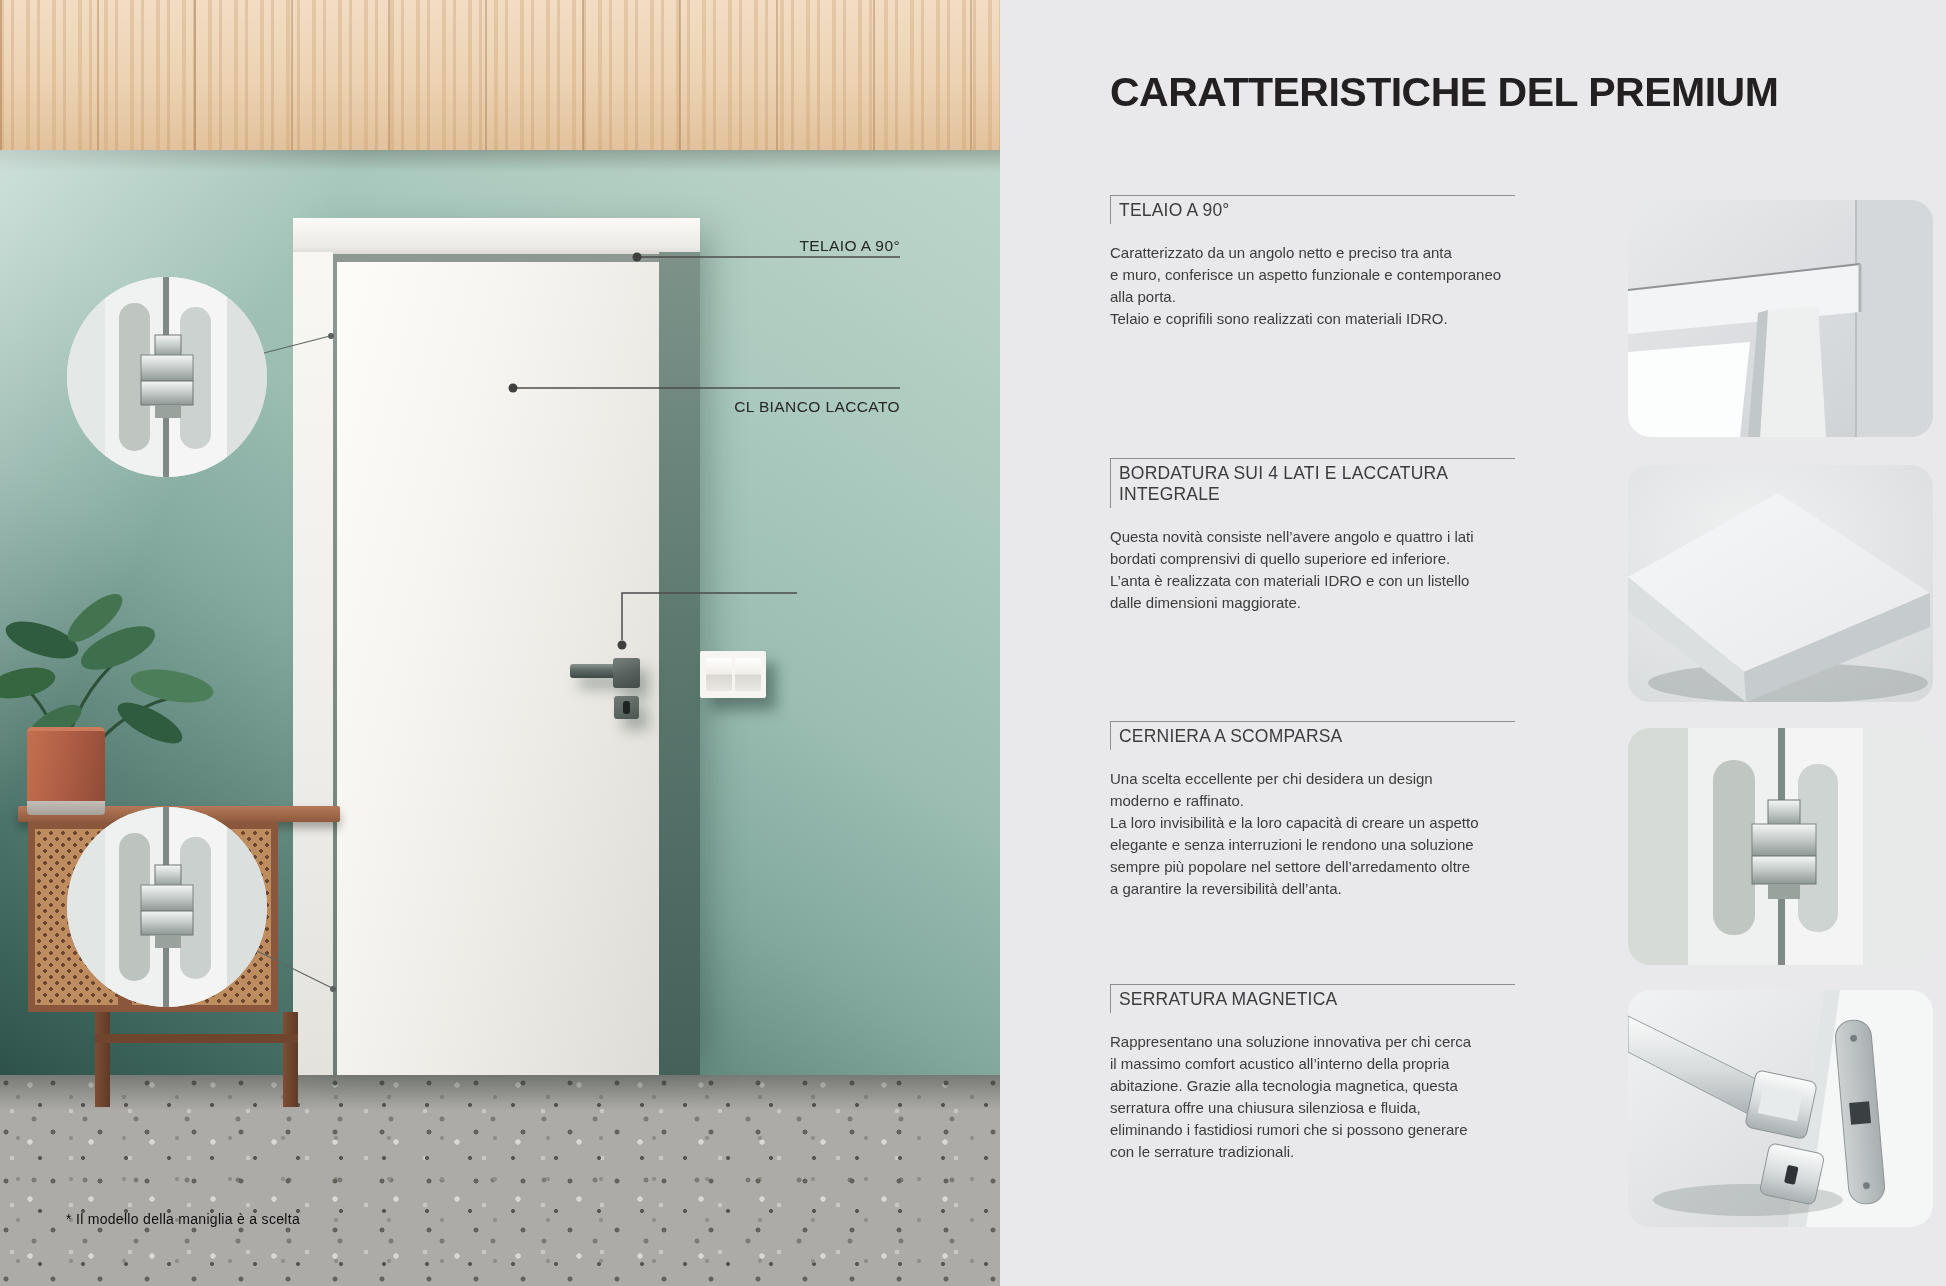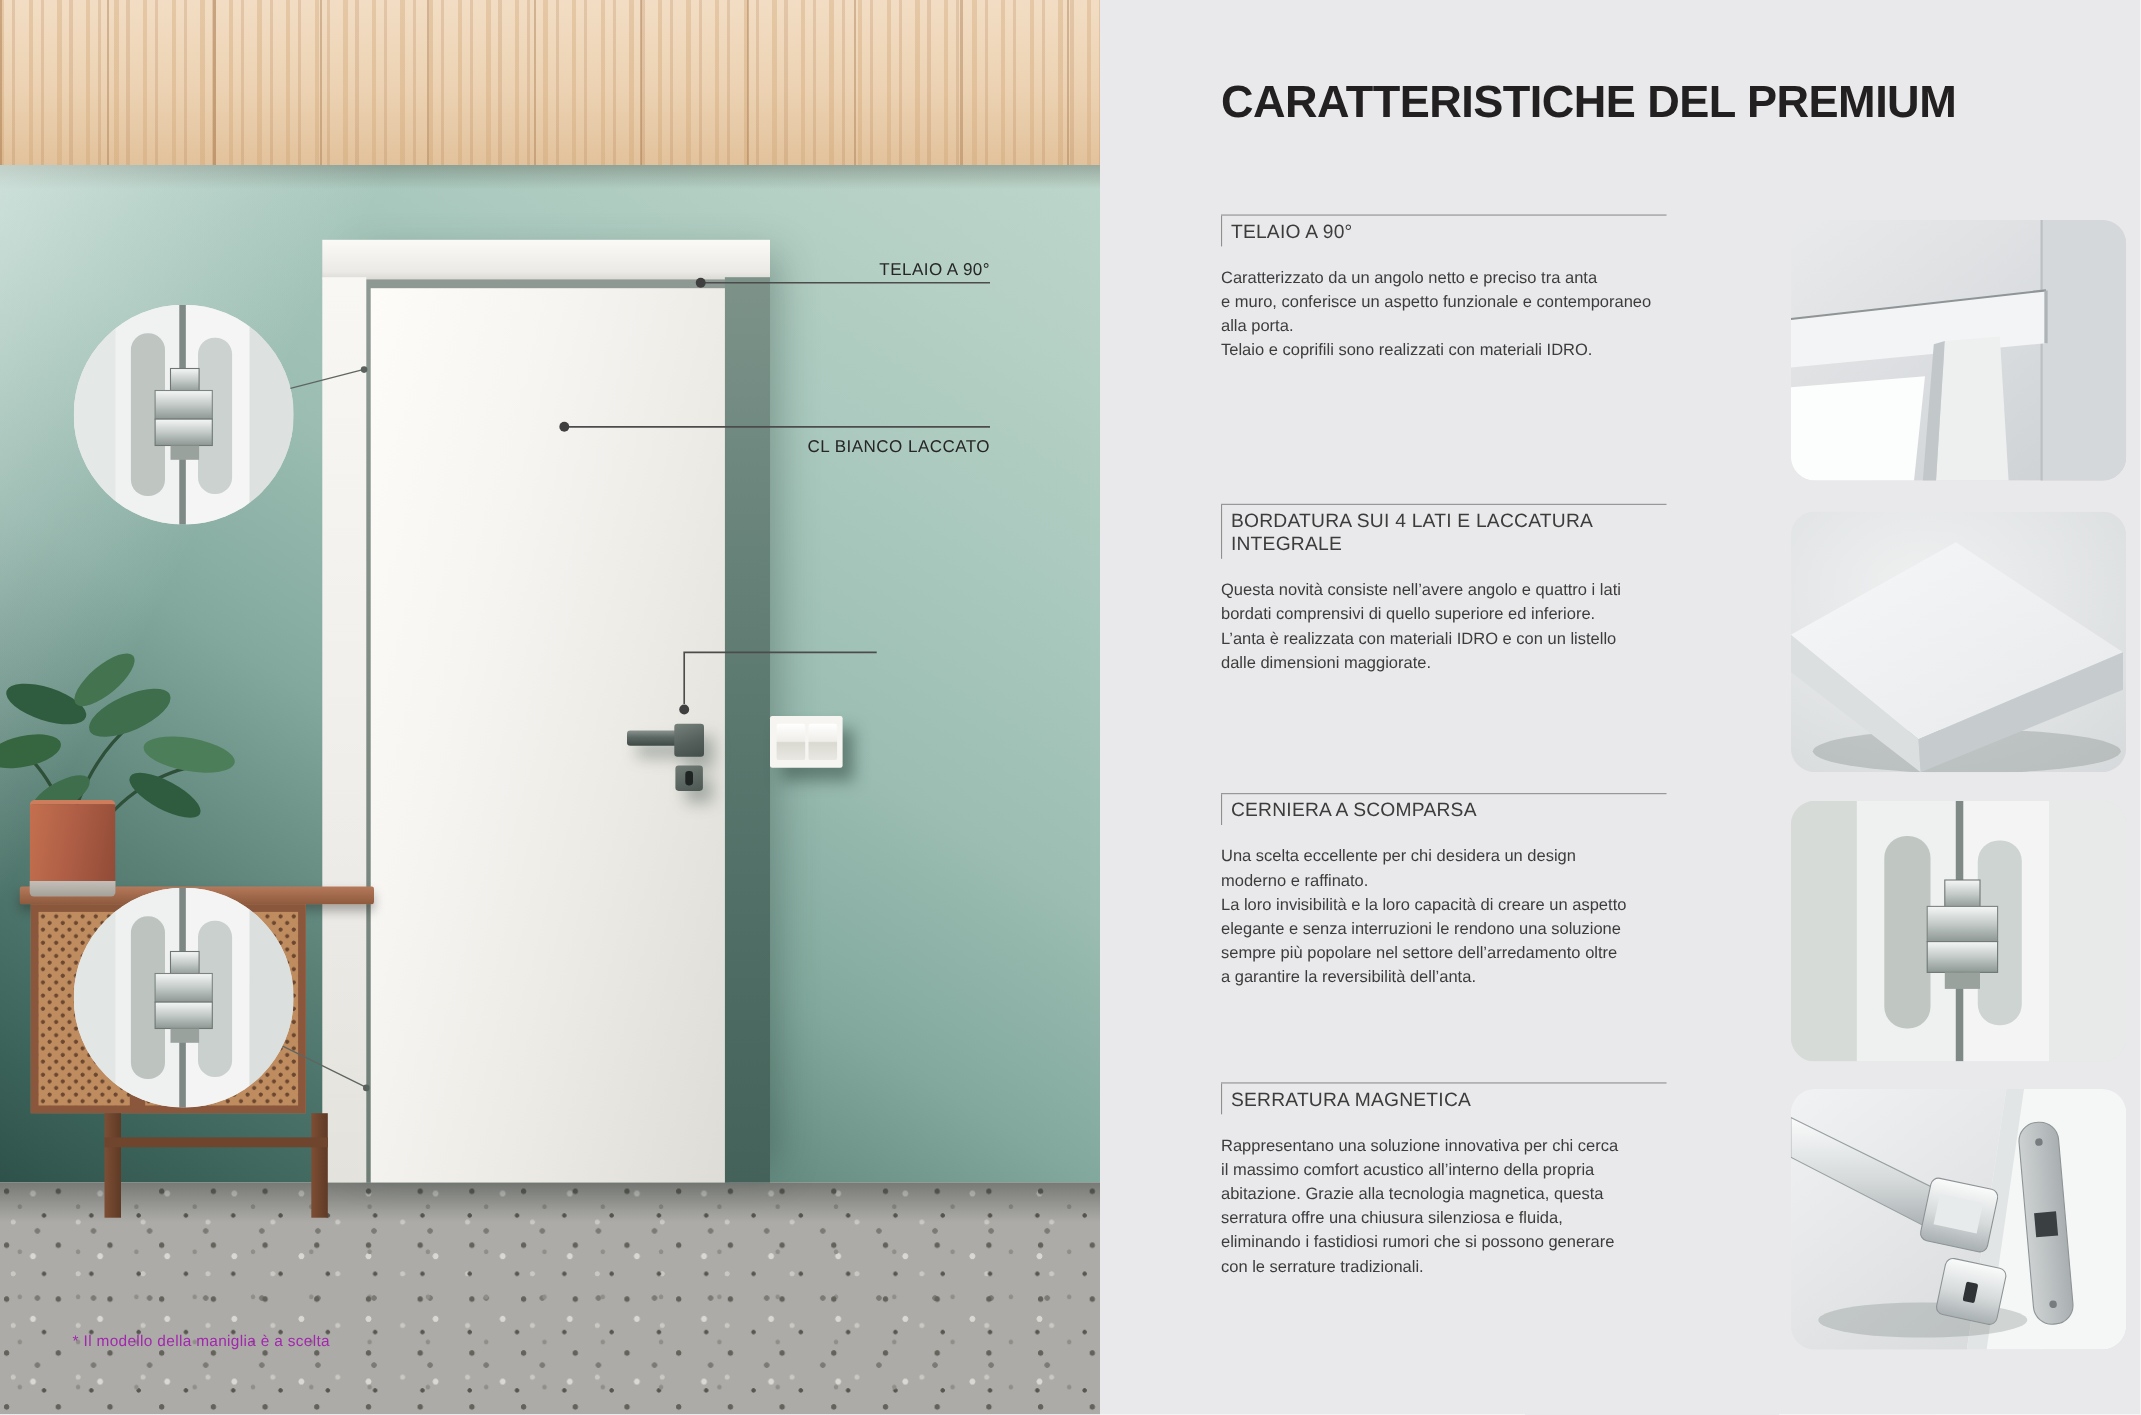--- a/index.html
+++ b/index.html
@@ -92,21 +92,21 @@
   .stretcher{position:absolute;left:95px;top:1034px;width:203px;height:9px;background:#6f452e;}
 
   
   .callout{position:absolute;color:#262626;font-size:15.5px;letter-spacing:.4px;
            text-align:right;line-height:19px;white-space:pre-line;}
   .callout.telaio{left:640px;top:236px;width:260px;}
   .callout.finish{left:640px;top:366px;width:260px;margin-top:31px;}
   .callout.biblo{left:597px;top:533px;width:200px;}
   .lines-svg{position:absolute;left:0;top:0;width:1000px;height:1286px;}
 
-  .footnote{position:absolute;left:66px;top:1211px;color:#a21caf;font-size:14px;
+  .footnote{position:absolute;left:66px;top:1211px;color:#000000;font-size:14px;
             letter-spacing:.3px;opacity:.92;}
 
   
   .panel{position:absolute;left:1000px;top:0;width:760px;height:1286px;background:#e9e8ea;}
   .panel-title{position:absolute;left:110px;top:42px;width:760px;
         font-size:41px;font-weight:bold;color:#232021;letter-spacing:-.5px;}
   .sec{position:absolute;left:110px;width:405px;}
   .sec.s1{top:195px;} .sec.s2{top:458px;} .sec.s3{top:721px;} .sec.s4{top:984px;}
   .sec-head{border-top:1px solid #8f8f8f;}
   .sec-head-text{display:inline-block;border-left:1px solid #8f8f8f;

